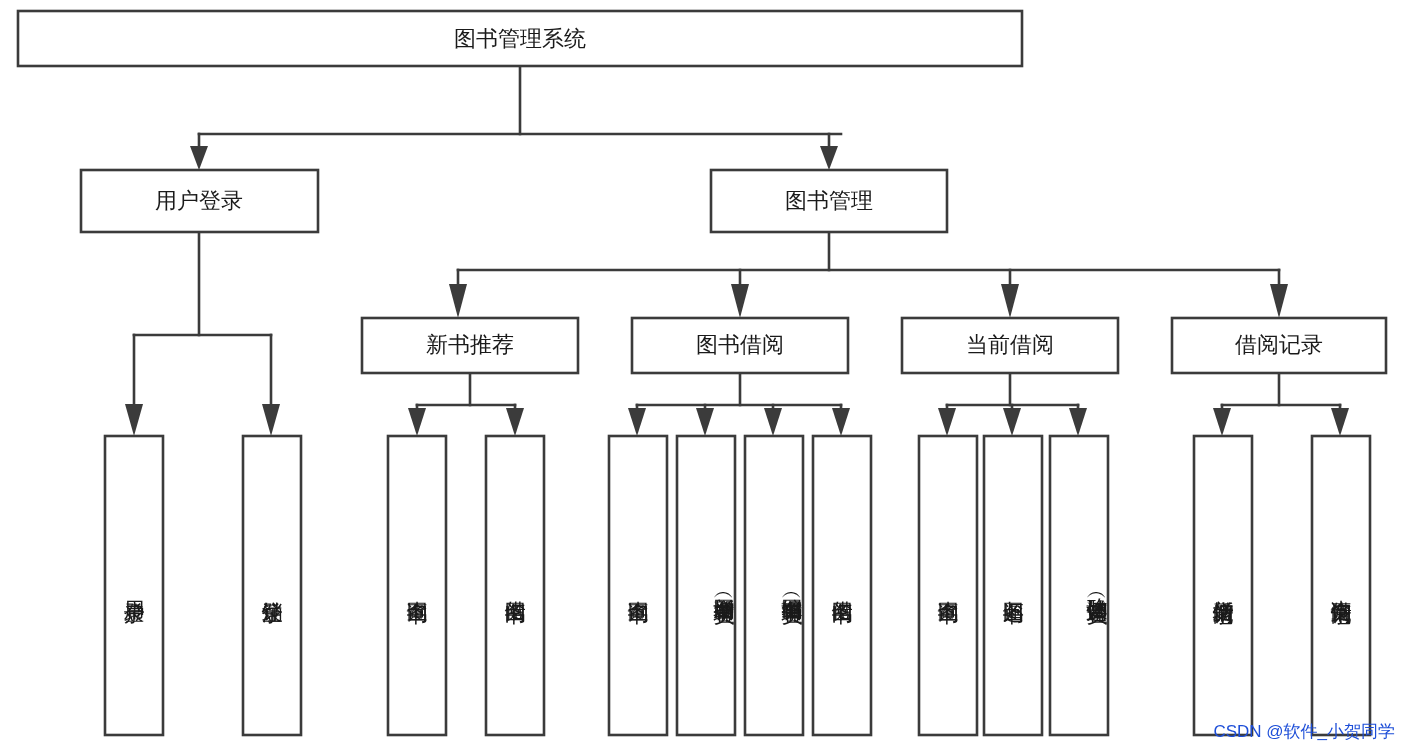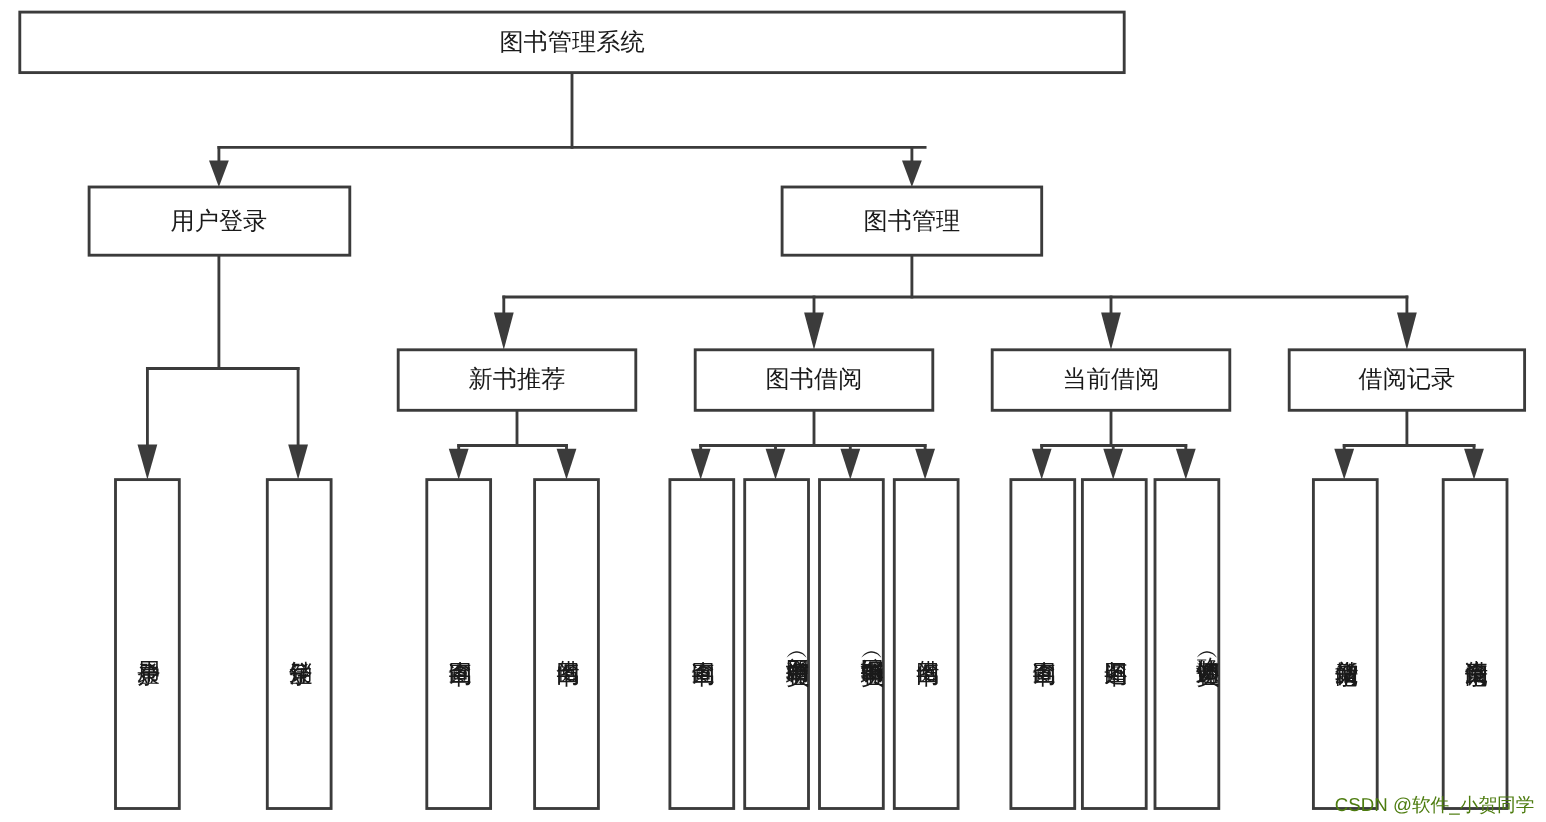--- a/index.html
+++ b/index.html
@@ -61,21 +61,21 @@
     letter-spacing: 1px;
     white-space: nowrap;
     pointer-events: none;
   }
   .watermark {
     position: absolute;
     right: 10px;
     bottom: 4px;
     font-family: "Liberation Sans", "DejaVu Sans", sans-serif;
     font-size: 17px;
-    color: #4d7c0f;
+    color: #1d4ed8;
     white-space: nowrap;
     user-select: none;
   }
 </style>
 </head>
 <body>
 
 <div id="diagram-root">
 
   <svg class="diagram-canvas" viewBox="0 0 1405 747">

